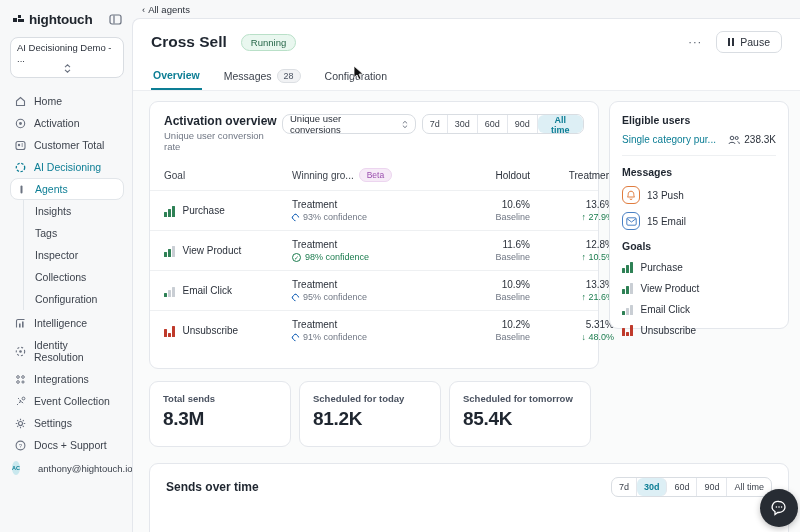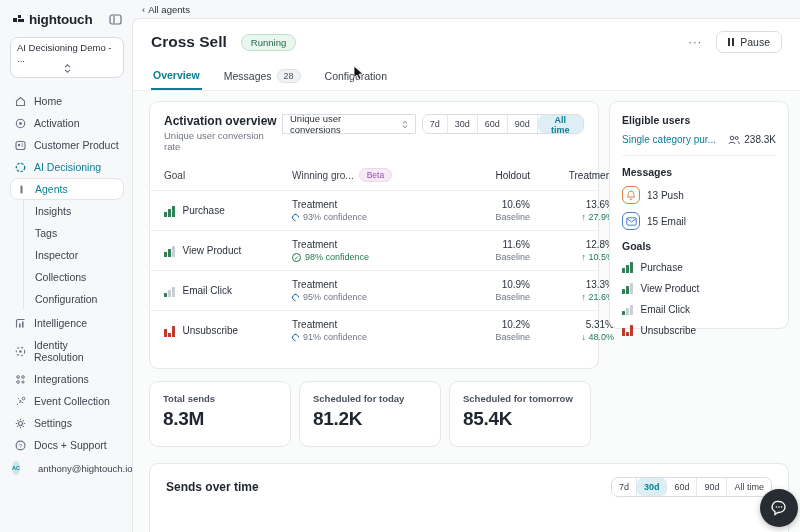--- a/index.html
+++ b/index.html
@@ -66,21 +66,21 @@
   .content { flex:1; background:#fafbfb; position:relative; overflow:hidden; }
   .card { position:absolute; background:#fff; border:1px solid #e4e7ec; border-radius:9px; }
 
   
   .perf-card { left:16px; top:10px; width:450px; height:268px; padding:12px 0 0 0; }
   .perf-head { display:flex; align-items:flex-start; padding:0 14px; }
   .perf-titles .t { font-size:12px; font-weight:bold; color:#1f2630; }
   .perf-titles .s { font-size:9.5px; color:#707784; margin-top:2px; }
   .perf-controls { margin-left:auto; display:flex; gap:6px; }
   .select-box {
-    display:flex; align-items:center; gap:8px; border:1px solid #d9dde2; border-radius:1px;
+    display:flex; align-items:center; gap:8px; border:1px solid #d9dde2; border-radius:8px;
     background:#fff; font-size:9.5px; color:#2b313b; padding:3px 7px; height:20px; cursor:pointer;
   }
   .seg { display:flex; border:1px solid #d9dde2; border-radius:7px; overflow:hidden; height:20px; background:#fff; }
   .seg button {
     border:none; background:transparent; font-size:9px; color:#3d434d; padding:0 7px; cursor:pointer;
     border-right:1px solid #e4e7ec; font-family:inherit;
   }
   .seg button:last-child { border-right:none; }
   .seg button.active { background:#ddeff5; color:#0d7e95; font-weight:bold; border-radius:6px; }
 
@@ -188,21 +188,21 @@
     </div>
     <div class="nav-item">
       <span class="ico">
           <svg width="11" height="11" viewBox="0 0 11 11">
             <rect x="1" y="1.5" width="9" height="8" rx="2" fill="none" stroke="currentColor" stroke-width="1.1"></rect>
             <circle cx="4" cy="5" r="1.2" fill="currentColor"></circle>
             <line x1="6.5" y1="4" x2="8" y2="4" stroke="currentColor" stroke-width="1"></line>
             <line x1="6.5" y1="6" x2="8" y2="6" stroke="currentColor" stroke-width="1"></line>
           </svg>
         </span>
-      <span>Customer Product</span>
+      <span>Customer Total</span>
     </div>
     <div class="nav-item teal">
       <span class="ico">
           <svg width="11" height="11" viewBox="0 0 11 11">
             <circle cx="5.5" cy="5.5" r="4.2" fill="none" stroke="currentColor" stroke-width="1.3" stroke-dasharray="2.4 1.6"></circle>
           </svg>
         </span>
       <span>AI Decisioning</span>
     </div>
     <div class="nav-item selected">

